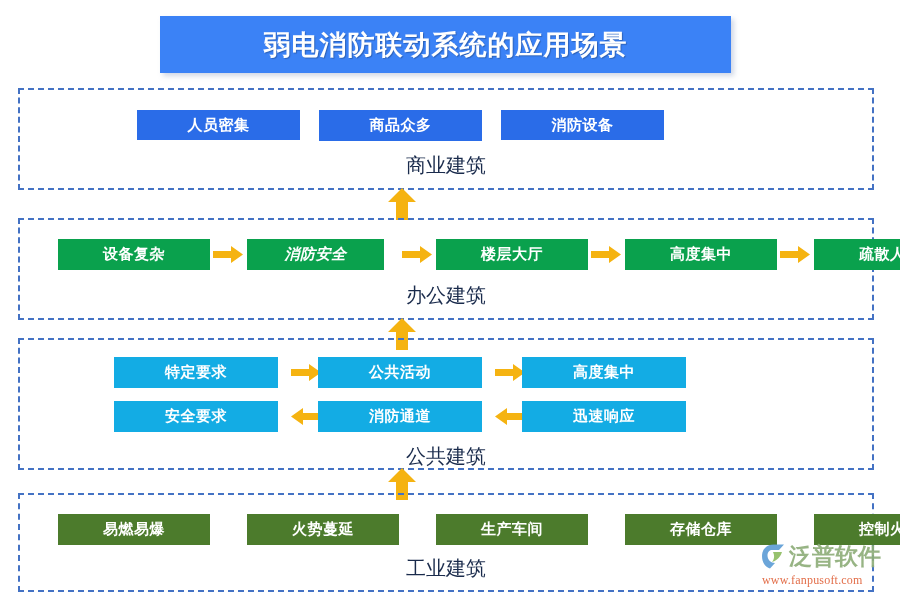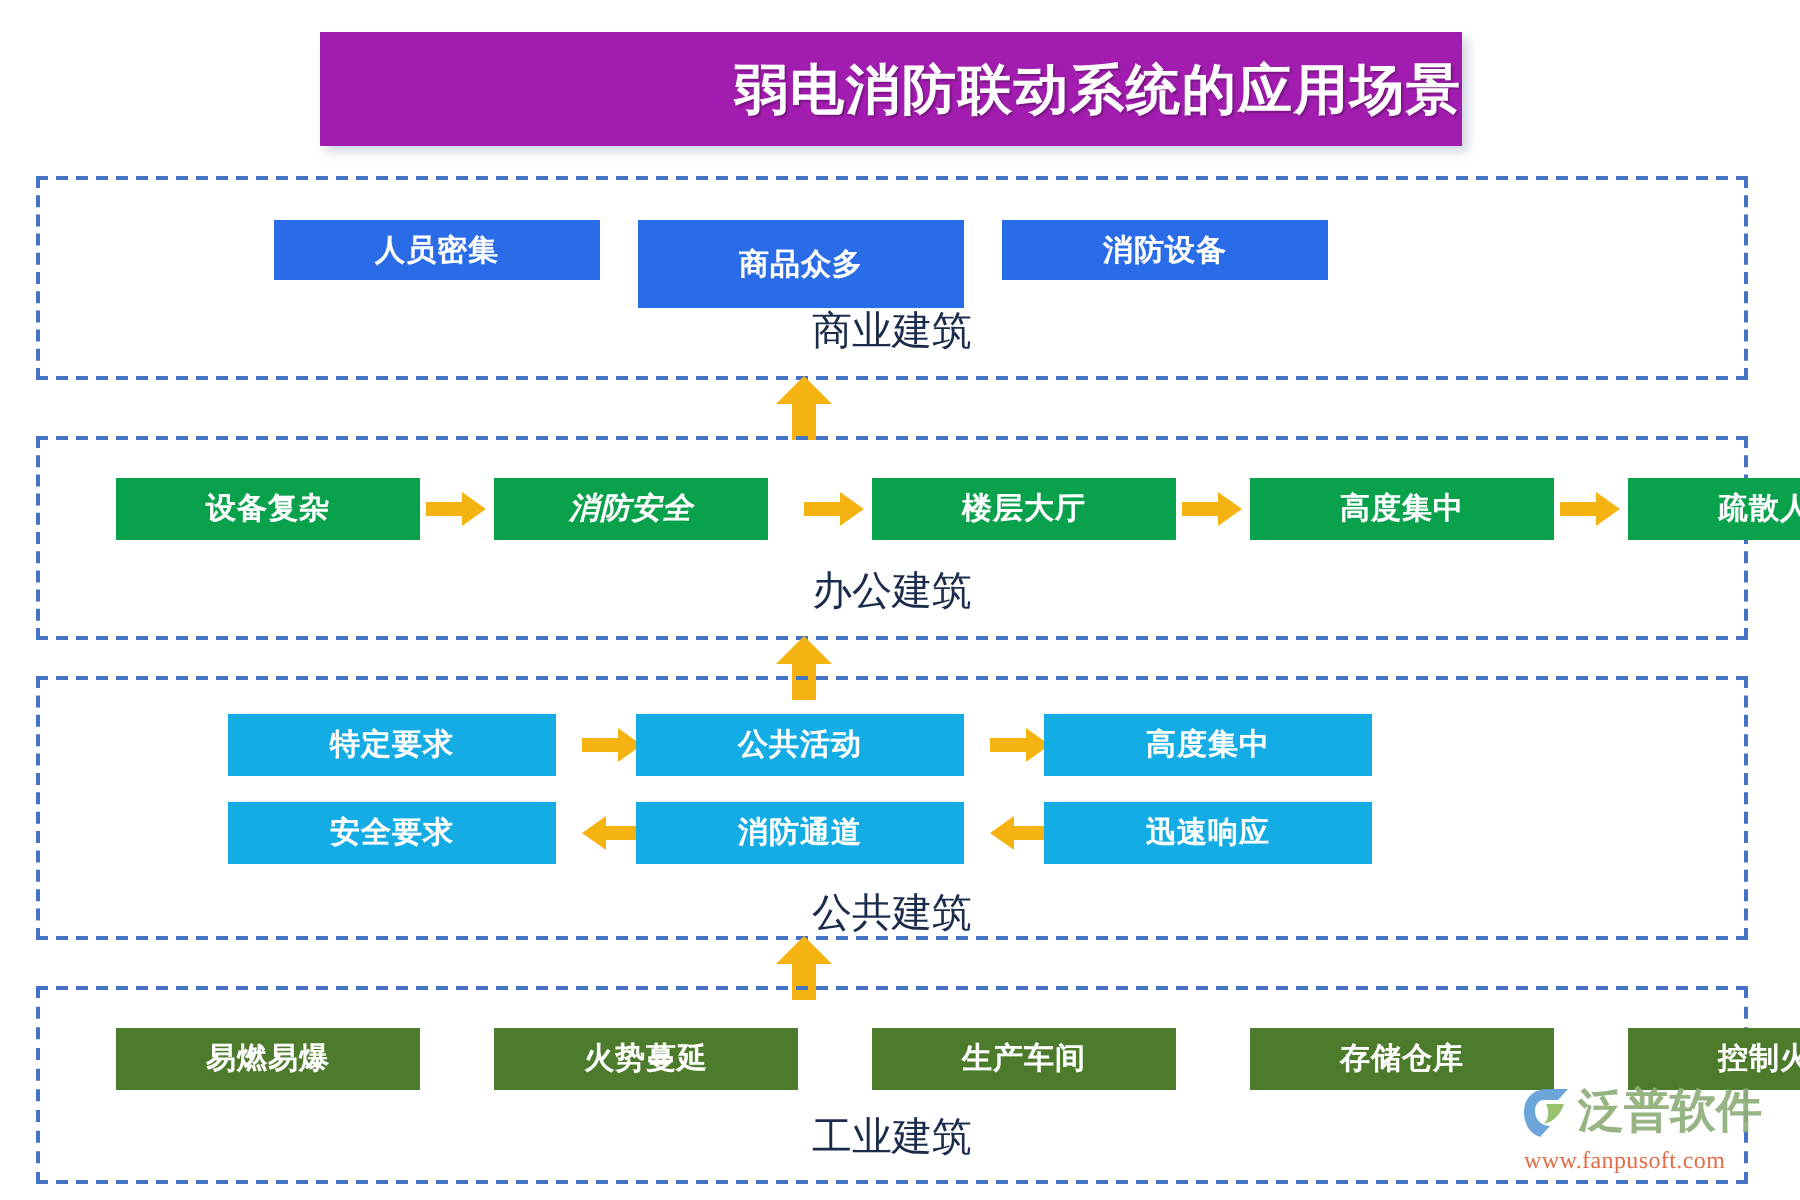--- a/index.html
+++ b/index.html
@@ -20,25 +20,25 @@
     height: 600px;
   }
 
   
   .title-bar {
     position: absolute;
     left: 160px;
     top: 16px;
     width: 571px;
     height: 57px;
-    background: #a21caf;
+    background: #3b82f6;
     box-shadow: 3px 3px 5px rgba(120,140,180,0.35);
     display: flex;
     align-items: center;
-    justify-content: flex-end;
+    justify-content: center;
   }
   .title-text {
     color: #ffffff;
     font-size: 27px;
     font-weight: bold;
     letter-spacing: 1px;
     font-family: "DejaVu Sans", "Liberation Sans", sans-serif;
     text-shadow: 1px 1px 1px rgba(0,0,0,0.25);
     white-space: nowrap;
   }
@@ -137,21 +137,21 @@
 <body>
 
 <div id="stage">
 
   <div class="title-bar">
     <span class="title-text">弱电消防联动系统的应用场景</span>
   </div>
 
   <div class="section" style="left:18px; top:88px; width:856px; height:102px;">
     <div class="box blue" style="left:117px; top:20px; width:163px; height:30px;">人员密集</div>
-    <div class="box blue" style="left:299px; top:20px; width:163px; height:44px;">商品众多</div>
+    <div class="box blue" style="left:299px; top:20px; width:163px; height:31px;">商品众多</div>
     <div class="box blue" style="left:481px; top:20px; width:163px; height:30px;">消防设备</div>
     <div class="sec-label" style="top:62px;">商业建筑</div>
   </div>
 
   <div class="varrow" style="left:388px; top:188px; width:28px; height:32px;">
     <svg width="28" height="32" viewBox="0 0 28 32">
       <polygon points="14,0 28,14 20,14 20,32 8,32 8,14 0,14" fill="#f5b311"></polygon>
     </svg>
   </div>
 

